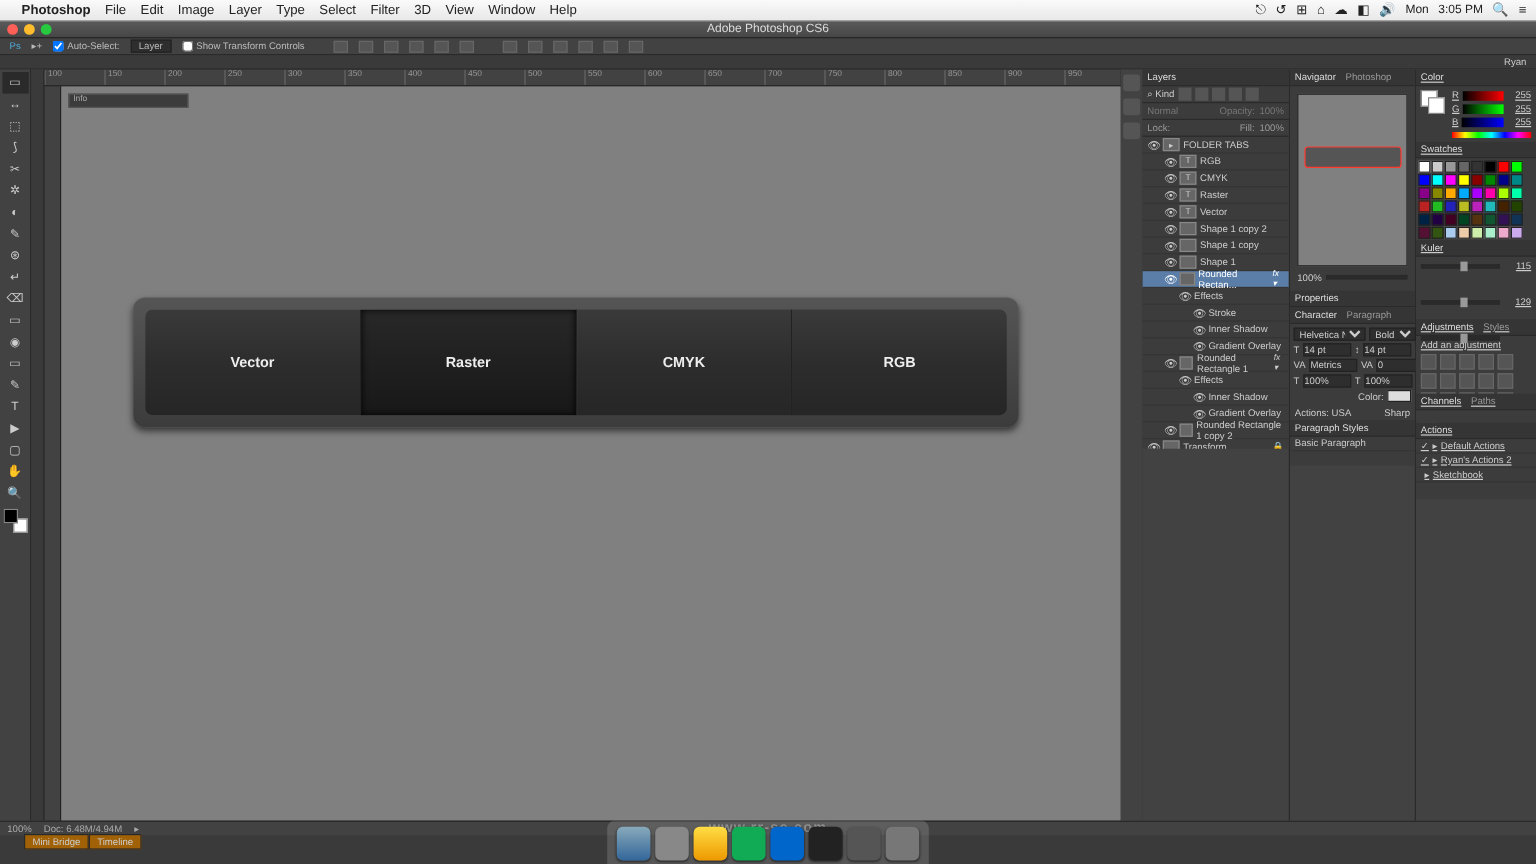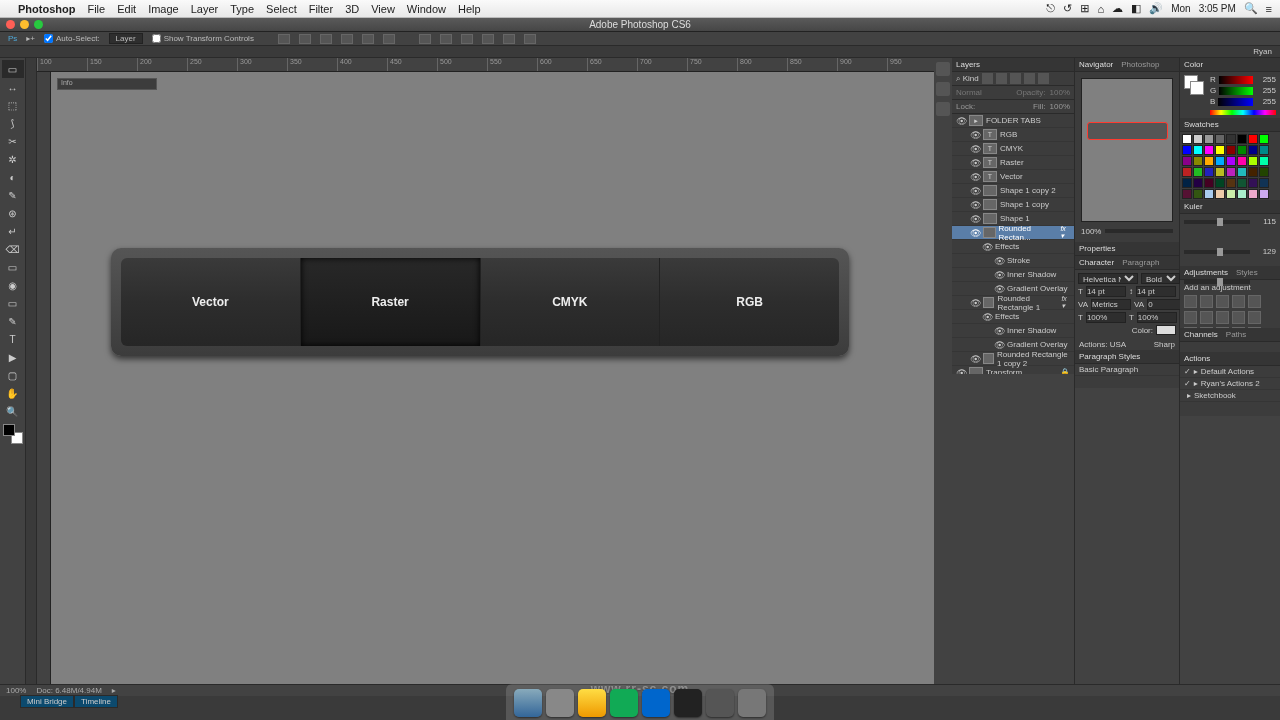--- a/index.html
+++ b/index.html
@@ -61,21 +61,21 @@
 .tab-item.sel { background: linear-gradient(#282828,#181818); box-shadow: inset 0 0 6px #000; }
 
 
 .right-strip { width: 18px; background: #424242; display: flex; flex-direction: column; align-items: center; padding-top: 4px; gap: 6px; }
 .right-strip .stripico { width: 14px; height: 14px; background: #555; border-radius: 2px; }
 
 
 .right-panels { width: 328px; background: #424242; display: flex; }
 .col-a { width: 123px; display: flex; flex-direction: column; border-right: 1px solid #2a2a2a; }
 .col-b { width: 105px; display: flex; flex-direction: column; border-right: 1px solid #2a2a2a; }
-.col-c { flex: 1; display: flex; flex-direction: column; }
+.col-c { flex: 1; display: flex; flex-direction: column; text-decoration: underline; }
 
 .panel-header { height: 14px; background: #353535; display: flex; align-items: center; font-size: 8px; padding: 0 4px; border-bottom: 1px solid #2a2a2a; }
 .panel-header span { margin-right: 8px; color: #999; cursor: pointer; }
 .panel-header span.active { color: #ddd; }
 .panel-body { background: #3c3c3c; font-size: 8px; }
 
 
 .layers-top { height: 14px; display: flex; align-items: center; padding: 0 4px; gap: 3px; border-bottom: 1px solid #2a2a2a; }
 .layers-top .filter-ico { width: 11px; height: 11px; background: #555; }
 .layers-opacity { height: 14px; display: flex; align-items: center; padding: 0 4px; gap: 4px; border-bottom: 1px solid #2a2a2a; color:#777; }
@@ -149,21 +149,21 @@
 .adj-ico { width:13px; height:13px; background:#555; border:1px solid #666; }
 
 
 .chan-body { height: 10px; }
 .actions-body { height: 50px; }
 .action-row { height:12px; display:flex; align-items:center; padding:0 4px; gap:3px; border-bottom:1px solid #353535; }
 
 
 .bottom-bar { position:absolute; bottom:24px; left:0; right:0; height:12px; background:#424242; display:flex; align-items:center; padding:0 6px; font-size:8px; color:#aaa; gap:10px; border-top:1px solid #2a2a2a; }
 .mini-tabs { position:absolute; bottom:12px; left:20px; display:flex; font-size:8px; }
-.mini-tabs span { padding:1px 6px; background:#0c4a6e; border:1px solid #2a2a2a; }
+.mini-tabs span { padding:1px 6px; background:#a16207; border:1px solid #2a2a2a; }
 
 
 .dock { position:absolute; bottom:0; left:50%; transform:translateX(-50%); height:36px; display:flex; align-items:flex-end; gap:4px; background:rgba(255,255,255,0.15); border-radius:6px 6px 0 0; padding:3px 8px; }
 .dock-ico { width:28px; height:28px; border-radius:5px; background:#678; box-shadow:0 1px 2px rgba(0,0,0,0.5); }
 
 
 .watermark { position:absolute; bottom:24px; left:50%; transform:translateX(-50%); font-size:28px; color:rgba(255,255,255,0.35); font-weight:bold; letter-spacing:2px; text-shadow:0 1px 2px rgba(0,0,0,0.5); pointer-events:none; }
 .watermark .sub { font-size:12px; display:block; text-align:center; letter-spacing:1px; }
 </style>
 </head>

